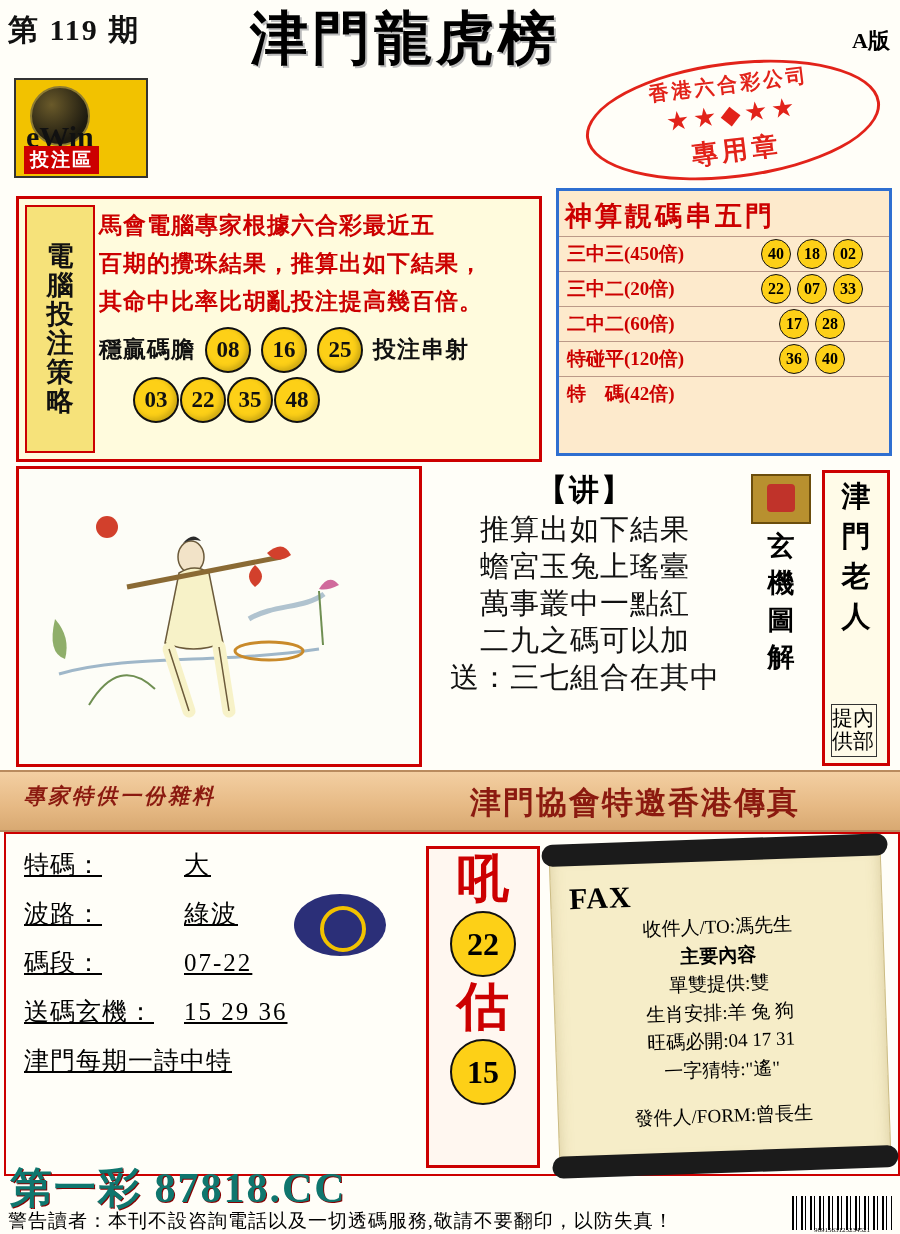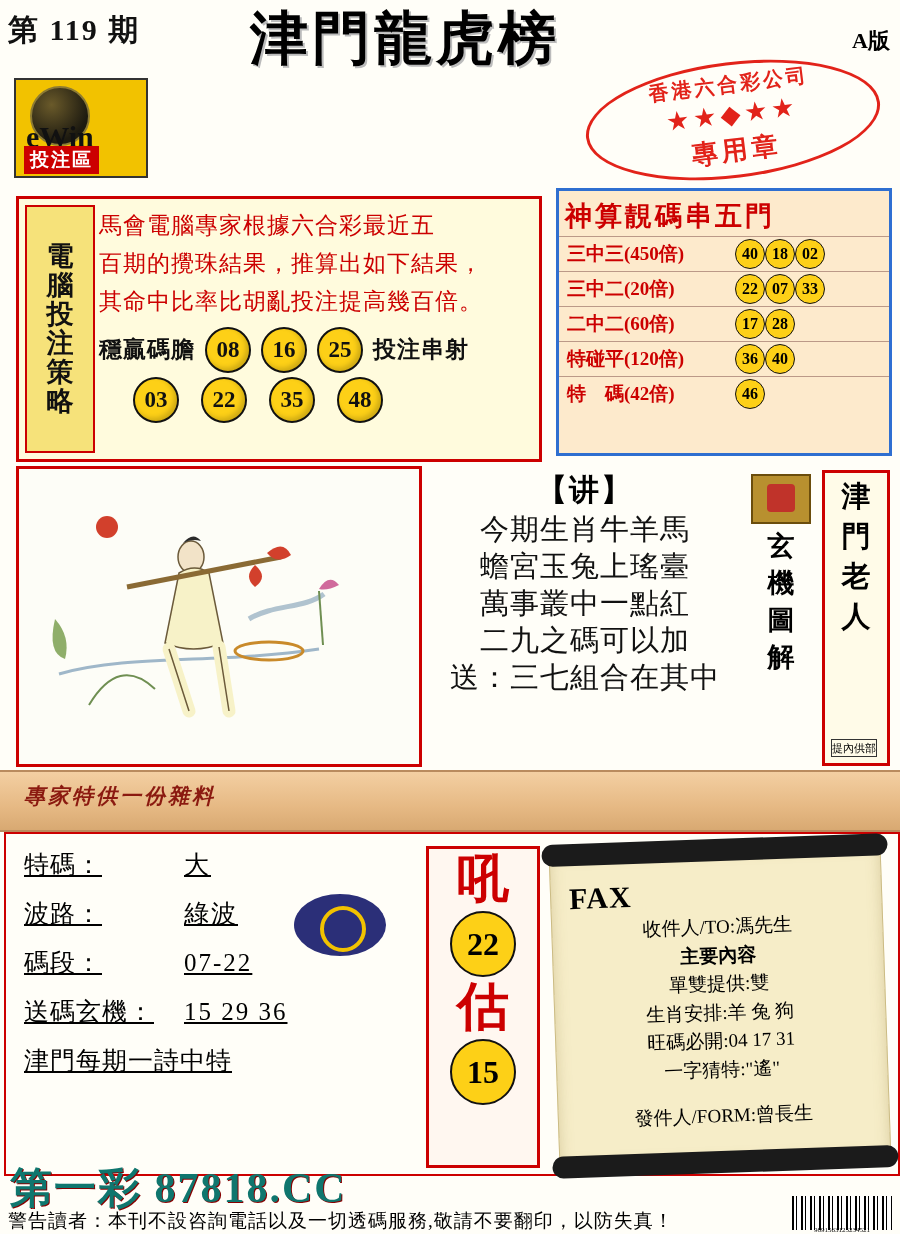--- a/index.html
+++ b/index.html
@@ -26,52 +26,52 @@
        background:radial-gradient(circle at 35% 30%,#6a5a2a,#1d1a10 70%);border:2px solid #8d7b33;}
   .ewin .ewtxt{position:absolute;left:10px;top:40px;font-size:30px;font-weight:bold;color:#111;font-family:"Liberation Serif",serif;}
   .ewin .tz{position:absolute;left:8px;top:66px;background:#c00;color:#fff;font-size:19px;font-weight:bold;padding:1px 6px;letter-spacing:2px;}
 
   
   .strat{position:absolute;left:16px;top:196px;width:520px;height:260px;border:3px solid #c00;background:#fffbdd;}
   .strat-left{position:absolute;left:6px;top:6px;width:66px;height:244px;background:#f6e27a;border:2px solid #c00;
               display:flex;flex-direction:column;align-items:center;justify-content:center;}
   .strat-left span{display:block;font-size:27px;font-weight:bold;color:#111;line-height:1.08;}
   .strat-body{position:absolute;left:80px;top:8px;width:432px;height:242px;}
-  .sline{font-size:23px;color:#c00;font-weight:normal;line-height:1.65;letter-spacing:1px;}
+  .sline{font-size:23px;color:#c00;font-weight:bold;line-height:1.65;letter-spacing:1px;}
   .numrow{margin-top:6px;display:flex;align-items:center;gap:10px;}
   .numrow .lbl{font-size:23px;font-weight:bold;color:#111;letter-spacing:1px;}
   .ball-y{width:42px;height:42px;border-radius:50%;background:#fdd017;border:2px solid #111;color:#111;
           font-size:23px;font-weight:bold;display:flex;align-items:center;justify-content:center;box-shadow:inset -3px -3px 5px rgba(0,0,0,.18);}
-  .numrow2{margin-top:4px;display:flex;gap:22px;padding-left:34px;}
+  .numrow2{margin-top:4px;display:flex;gap:1px;padding-left:34px;}
 
   
   .rtable{position:absolute;left:556px;top:188px;width:330px;height:262px;border:3px solid #2f6fd0;background:#fdeacc;}
   .rtitle{margin:7px 6px 2px 6px;font-size:27px;font-weight:bold;color:#c00;letter-spacing:3px;}
   .rrow{display:flex;align-items:center;height:34px;border-top:1px solid #b98;}
   .rrow .rname{width:168px;padding-left:8px;font-size:19px;color:#c00;font-weight:bold;white-space:nowrap;}
-  .rrow .rnums{flex:1;display:flex;}
+  .rrow .rnums{flex:1;display:flex;gap:6px;justify-content:center;}
   .ball-s{width:28px;height:28px;border-radius:50%;background:#fdd017;border:1.5px solid #111;font-size:16px;font-weight:bold;
           display:flex;align-items:center;justify-content:center;}
 
   
   .pic{position:absolute;left:16px;top:466px;width:400px;height:295px;border:3px solid #c00;background:#fdfdf7;overflow:hidden;}
 
   
   .poem{position:absolute;left:430px;top:470px;width:310px;height:290px;text-align:center;}
   .poem .jiang{font-size:30px;font-weight:bold;letter-spacing:2px;}
   .poem .pl{font-size:29px;line-height:1.28;letter-spacing:1px;color:#111;}
 
   
   .xuanji{position:absolute;left:748px;top:474px;width:66px;height:286px;}
   .xj-icon{width:56px;height:46px;background:#b8902f;border:2px solid #6b4d0c;margin:0 auto;position:relative;}
   .xj-icon:after{content:"";position:absolute;left:14px;top:8px;width:28px;height:28px;background:#c0332a;border-radius:4px;}
   .xj-text{margin-top:8px;font-size:27px;font-weight:bold;line-height:1.08;text-align:center;}
   .laoren{position:absolute;left:822px;top:470px;width:62px;height:290px;border:3px solid #c00;background:#fffbe8;}
   .laoren .lt{margin-top:8px;font-size:29px;font-weight:bold;line-height:1.1;text-align:center;}
-  .laoren .nb{position:absolute;left:6px;bottom:6px;width:44px;border:1px solid #333;font-size:11px;line-height:1.12;text-align:right;padding:2px 0;}
+  .laoren .nb{position:absolute;left:6px;bottom:6px;width:44px;border:1px solid #333;font-size:21px;line-height:1.12;text-align:left;padding:2px 0;}
 
   
   .banner{position:absolute;left:0;top:770px;width:900px;height:58px;
      background:linear-gradient(#f3cfa2,#e6b984 60%,#d8a972);border-top:2px solid #b98b5e;border-bottom:2px solid #b98b5e;}
   .banner .b1{position:absolute;left:24px;top:10px;font-size:21px;font-weight:bold;color:#8b1a10;letter-spacing:3px;font-style:italic;}
   .banner .b2{position:absolute;left:470px;top:10px;font-size:31px;font-weight:bold;color:#8b1a10;letter-spacing:2px;}
 
   
   .bottom{position:absolute;left:4px;top:832px;width:892px;height:340px;border:2px solid #c00;background:#fffef8;}
   .info{position:absolute;left:18px;top:14px;width:400px;text-decoration:underline;}
@@ -188,23 +188,20 @@
     <div class="rrow">
       <div class="rname">特碰平(120倍)</div>
       <div class="rnums">
         <div class="ball-s">36</div>
         <div class="ball-s">40</div>
       </div>
     </div>
 
     <div class="rrow">
       <div class="rname">特　碼(42倍)</div>
-      <div class="rnums">
-        <div class="ball-s">46</div>
-      </div>
     </div>
   </div>
 
   <div class="pic">
     <svg width="394" height="289" viewBox="0 0 394 289">
       <rect x="0" y="0" width="394" height="289" fill="#fdfdf7"></rect>
       <circle cx="88" cy="58" r="11" fill="#d2402c"></circle>
       <path d="M40 205 C110 185 200 195 300 180" stroke="#9fb7c9" stroke-width="3" fill="none"></path>
       <path d="M230 150 C255 135 285 140 305 125" stroke="#8fa9bd" stroke-width="5" fill="none" opacity=".7"></path>
       <ellipse cx="250" cy="182" rx="34" ry="9" fill="none" stroke="#c98a2a" stroke-width="3"></ellipse>
@@ -220,21 +217,21 @@
       </g>
       <path d="M36 150 q16 18 10 40 q-18 -6 -10 -40z" fill="#8fae6a"></path>
       <path d="M70 236 q30 -50 66 -16" stroke="#6f8f52" stroke-width="2" fill="none"></path>
       <path d="M300 120 q10 -16 20 -4 q-12 6 -20 4z" fill="#d06a9c"></path>
       <path d="M300 122 l4 54" stroke="#6f8f52" stroke-width="2"></path>
     </svg>
   </div>
 
   <div class="poem">
     <div class="jiang">【讲】</div>
-    <div class="pl">今期生肖牛羊馬</div>
+    <div class="pl">推算出如下結果</div>
     <div class="pl">蟾宮玉兔上瑤臺</div>
     <div class="pl">萬事叢中一點紅</div>
     <div class="pl">二九之碼可以加</div>
     <div class="pl">送：三七組合在其中</div>
   </div>
 
   <div class="xuanji">
     <div class="xj-icon"></div>
     <div class="xj-text">玄</div>
     <div class="xj-text">機</div>
@@ -245,20 +242,21 @@
   <div class="laoren">
     <div class="lt">津</div>
     <div class="lt">門</div>
     <div class="lt">老</div>
     <div class="lt">人</div>
     <div class="nb">提內供部</div>
   </div>
 
   <div class="banner">
     <div class="b1">專家特供一份雜料</div>
+    <div class="b2">津門協會特邀香港傳真</div>
   </div>
 
   <div class="bottom">
 
     <div class="info">
       <div class="inforow">
         <div class="k">特碼：</div>
         <div class="v">大</div>
       </div>
       <div class="inforow">

